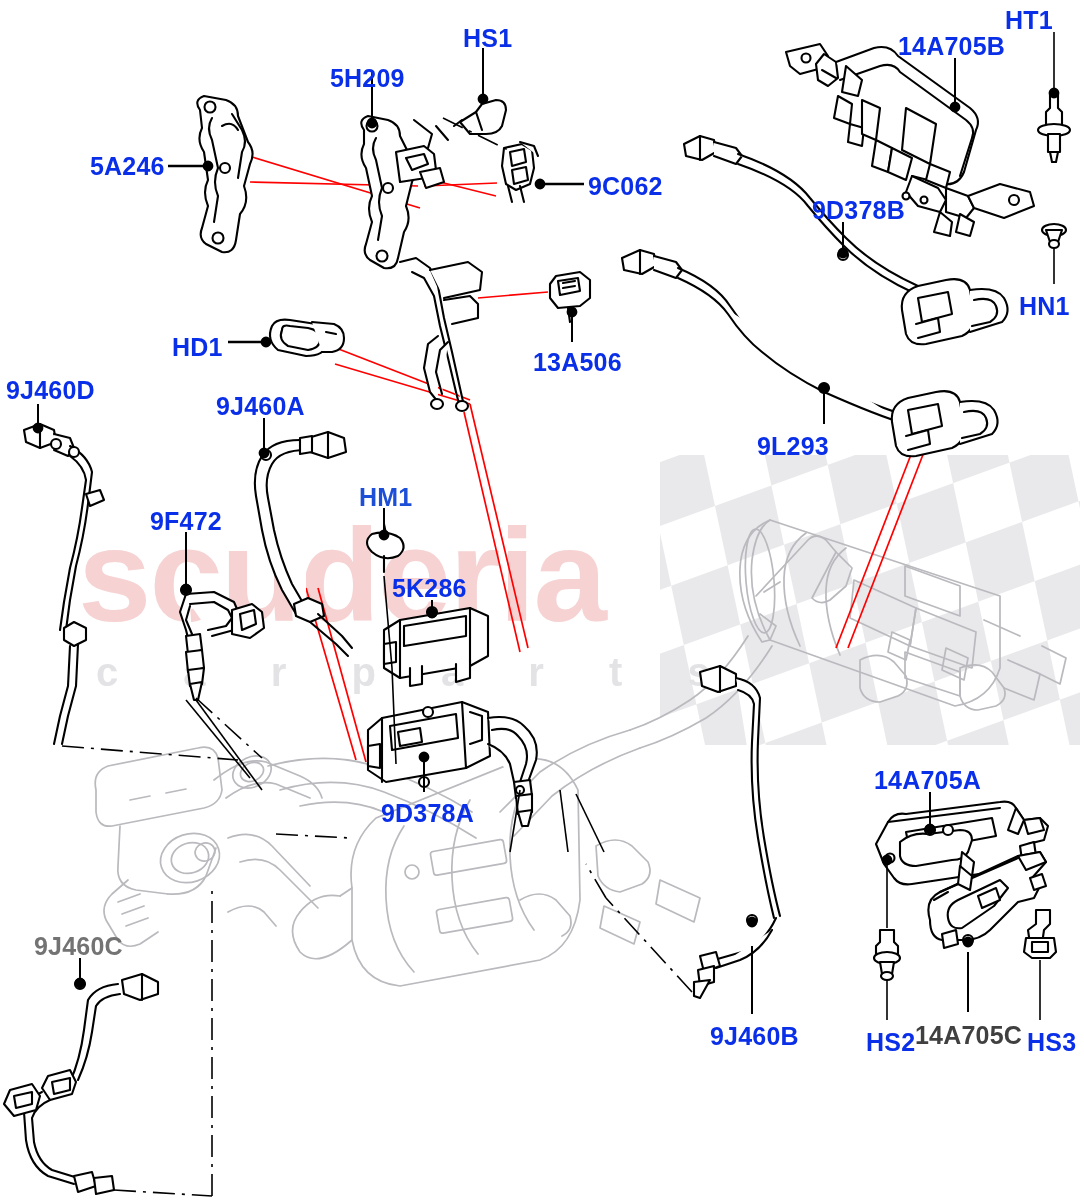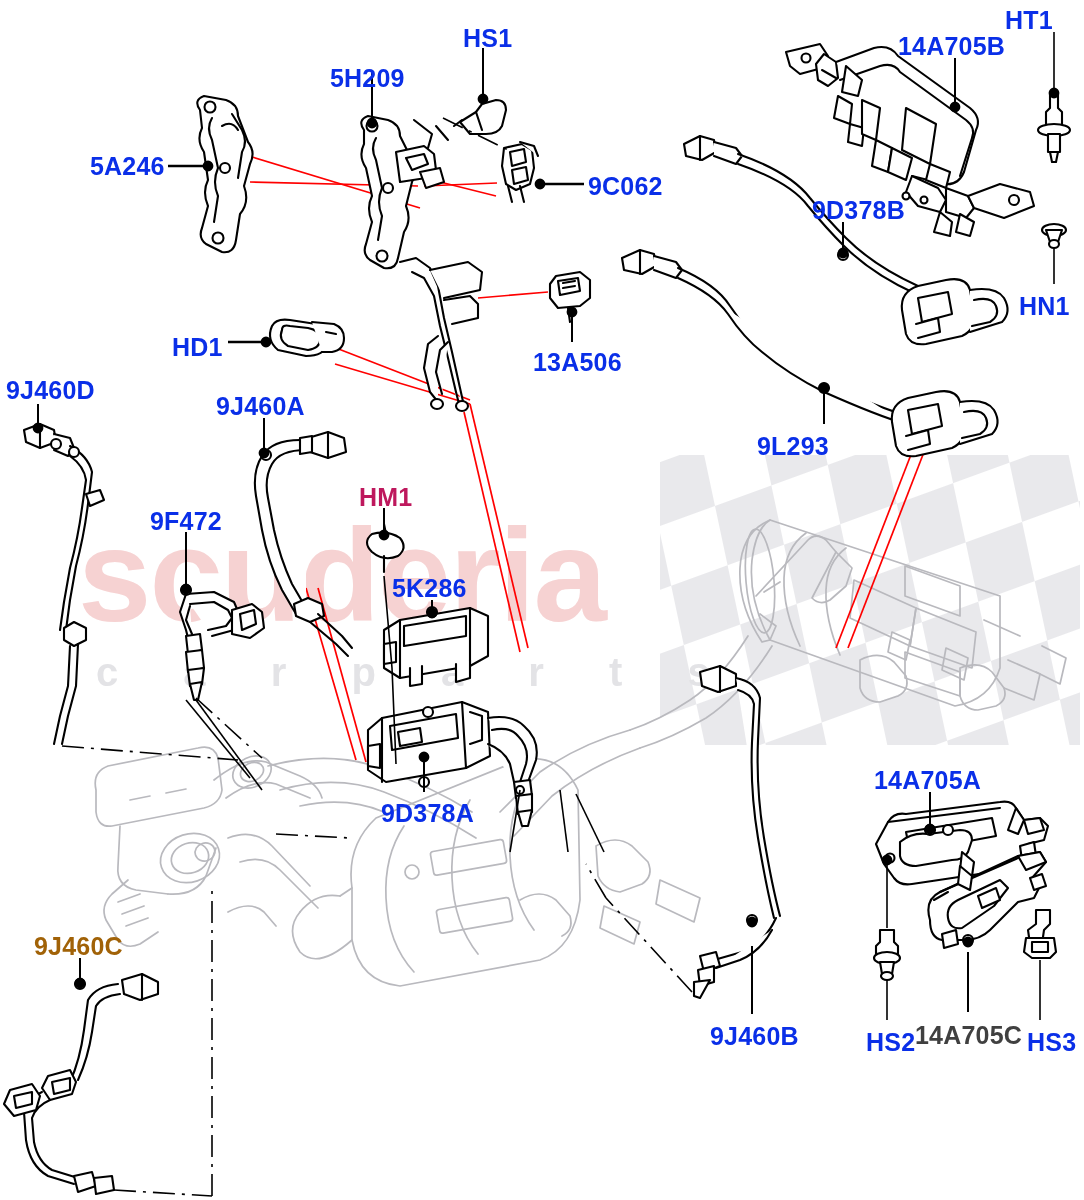--- a/index.html
+++ b/index.html
@@ -502,25 +502,25 @@
       <div class="label" style="left: 588px; top: 172px; color: rgb(10, 47, 232);">9C062</div>
       <div class="label" style="left: 898px; top: 32px; color: rgb(10, 47, 232);">14A705B</div>
       <div class="label" style="left: 1005px; top: 6px; color: rgb(10, 47, 232);">HT1</div>
       <div class="label" style="left: 812px; top: 196px; color: rgb(10, 47, 232);">9D378B</div>
       <div class="label" style="left: 1003px; top: 292px; color: rgb(10, 47, 232); margin-left: 16px;">HN1</div>
       <div class="label" style="left: 533px; top: 348px; color: rgb(10, 47, 232);">13A506</div>
       <div class="label" style="left: 172px; top: 333px; color: rgb(10, 47, 232);">HD1</div>
       <div class="label" style="left: 757px; top: 432px; color: rgb(10, 47, 232);">9L293</div>
       <div class="label" style="left: 6px; top: 376px; color: rgb(10, 47, 232);">9J460D</div>
       <div class="label" style="left: 216px; top: 392px; color: rgb(10, 47, 232);">9J460A</div>
-      <div class="label" style="left: 359px; top: 483px; color: #be185d;">HM1</div>
+      <div class="label" style="left: 359px; top: 483px; color: #1d4ed8;">HM1</div>
       <div class="label" style="left: 150px; top: 507px; color: rgb(10, 47, 232);">9F472</div>
       <div class="label" style="left: 392px; top: 574px; color: rgb(10, 47, 232);">5K286</div>
       <div class="label" style="left: 381px; top: 799px; color: rgb(10, 47, 232);">9D378A</div>
       <div class="label" style="left: 874px; top: 766px; color: rgb(10, 47, 232);">14A705A</div>
       <div class="label" style="left: 710px; top: 1022px; color: rgb(10, 47, 232);">9J460B</div>
       <div class="label" style="left: 915px; top: 1021px; color: #404040;">14A705C</div>
       <div class="label" style="left: 866px; top: 1028px; color: rgb(10, 47, 232);">HS2</div>
       <div class="label" style="left: 1027px; top: 1028px; color: rgb(10, 47, 232);">HS3</div>
-      <div class="label" style="left: 34px; top: 932px; color: #a16207;">9J460C</div>
+      <div class="label" style="left: 34px; top: 932px; color: #737373;">9J460C</div>
     </div>
 
 </div>
 
 </body></html>

